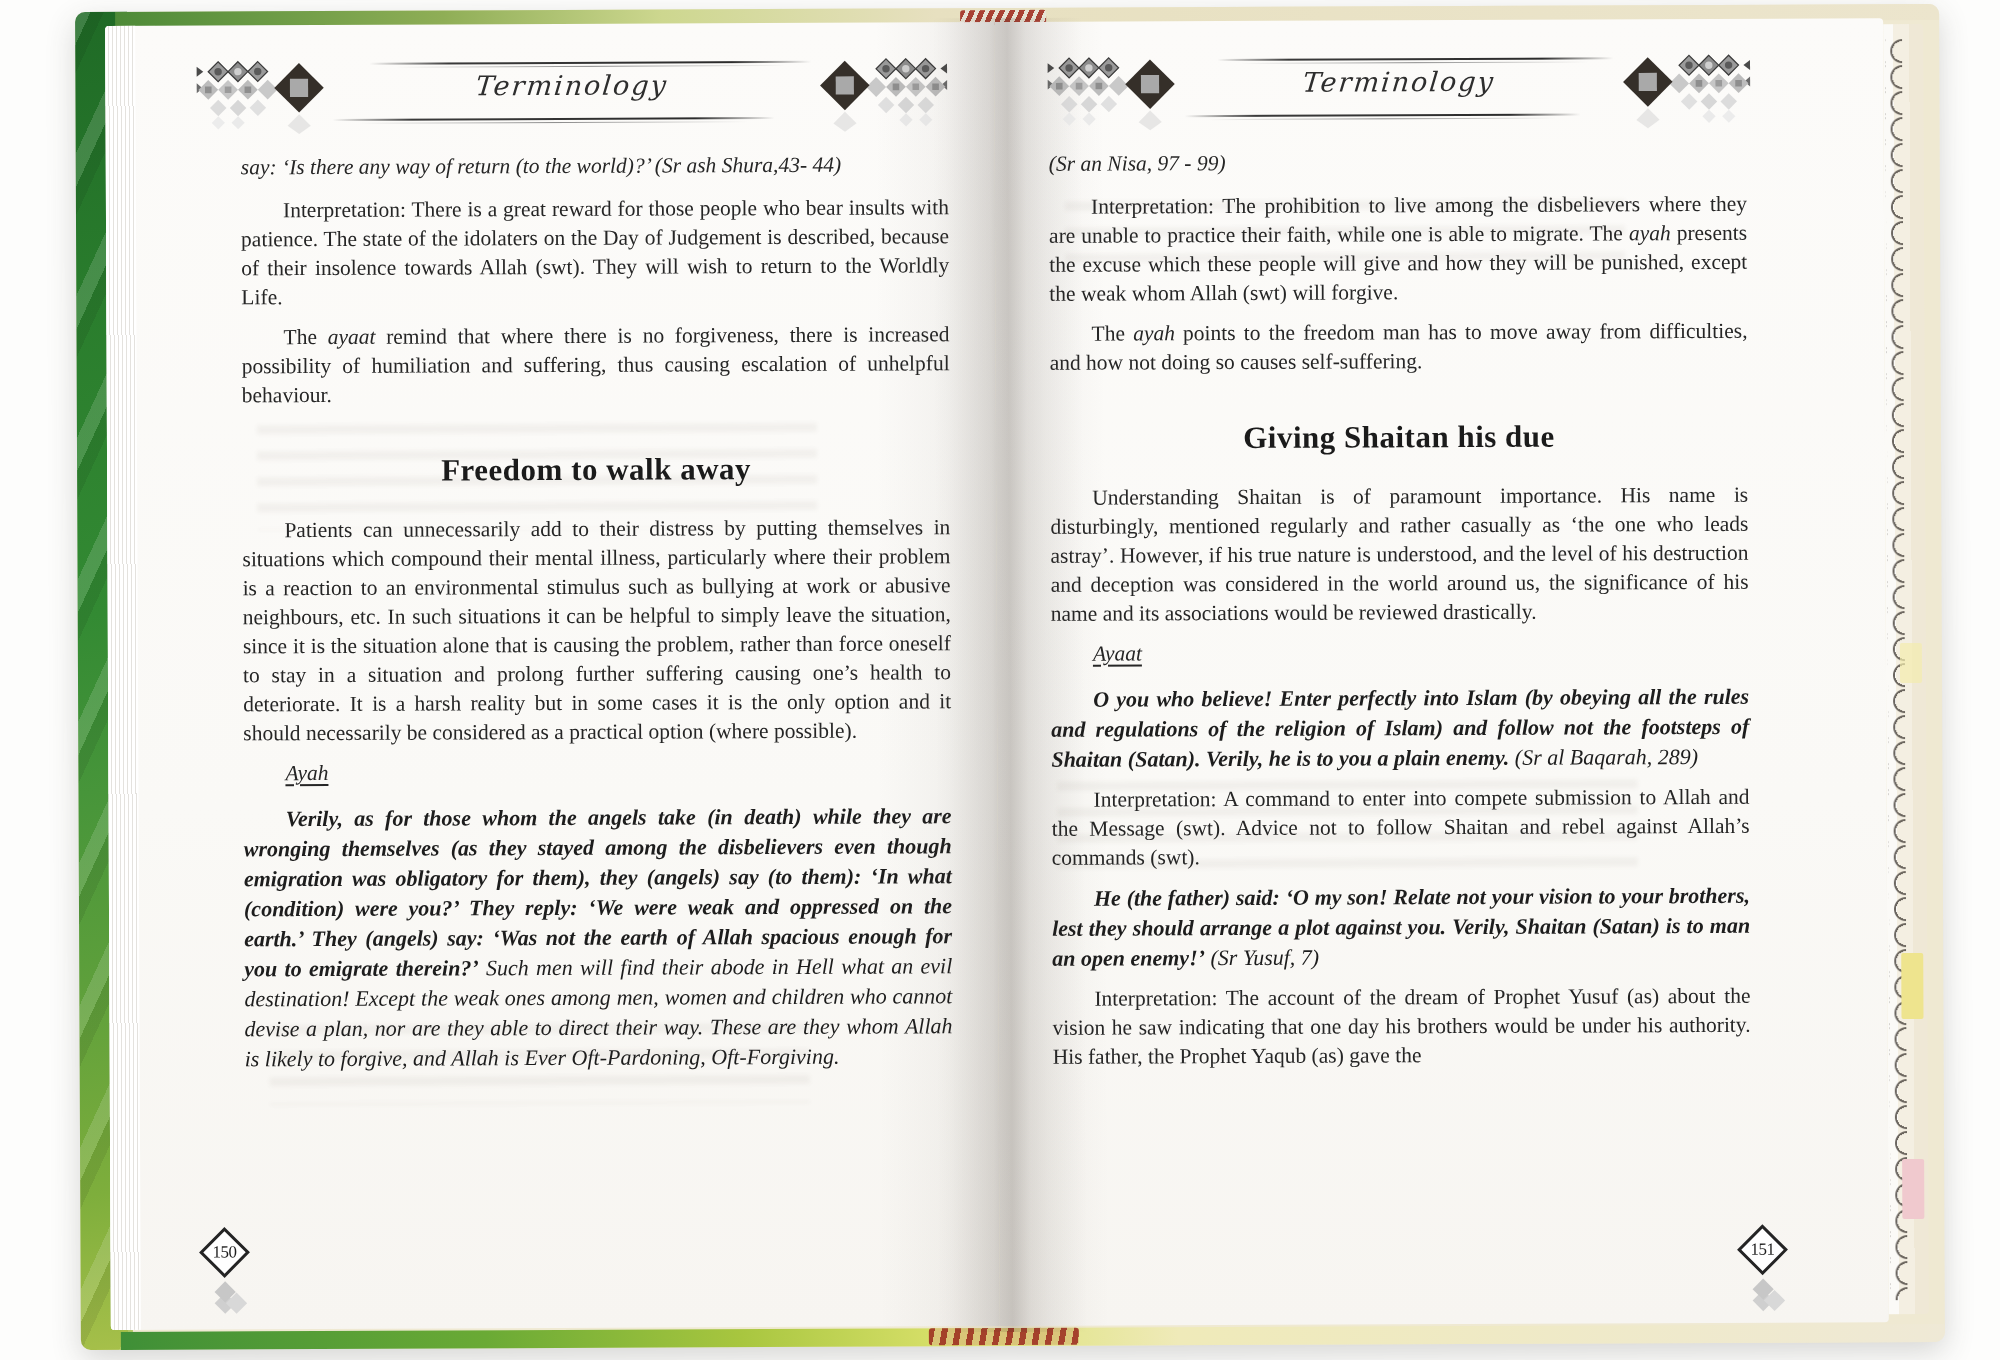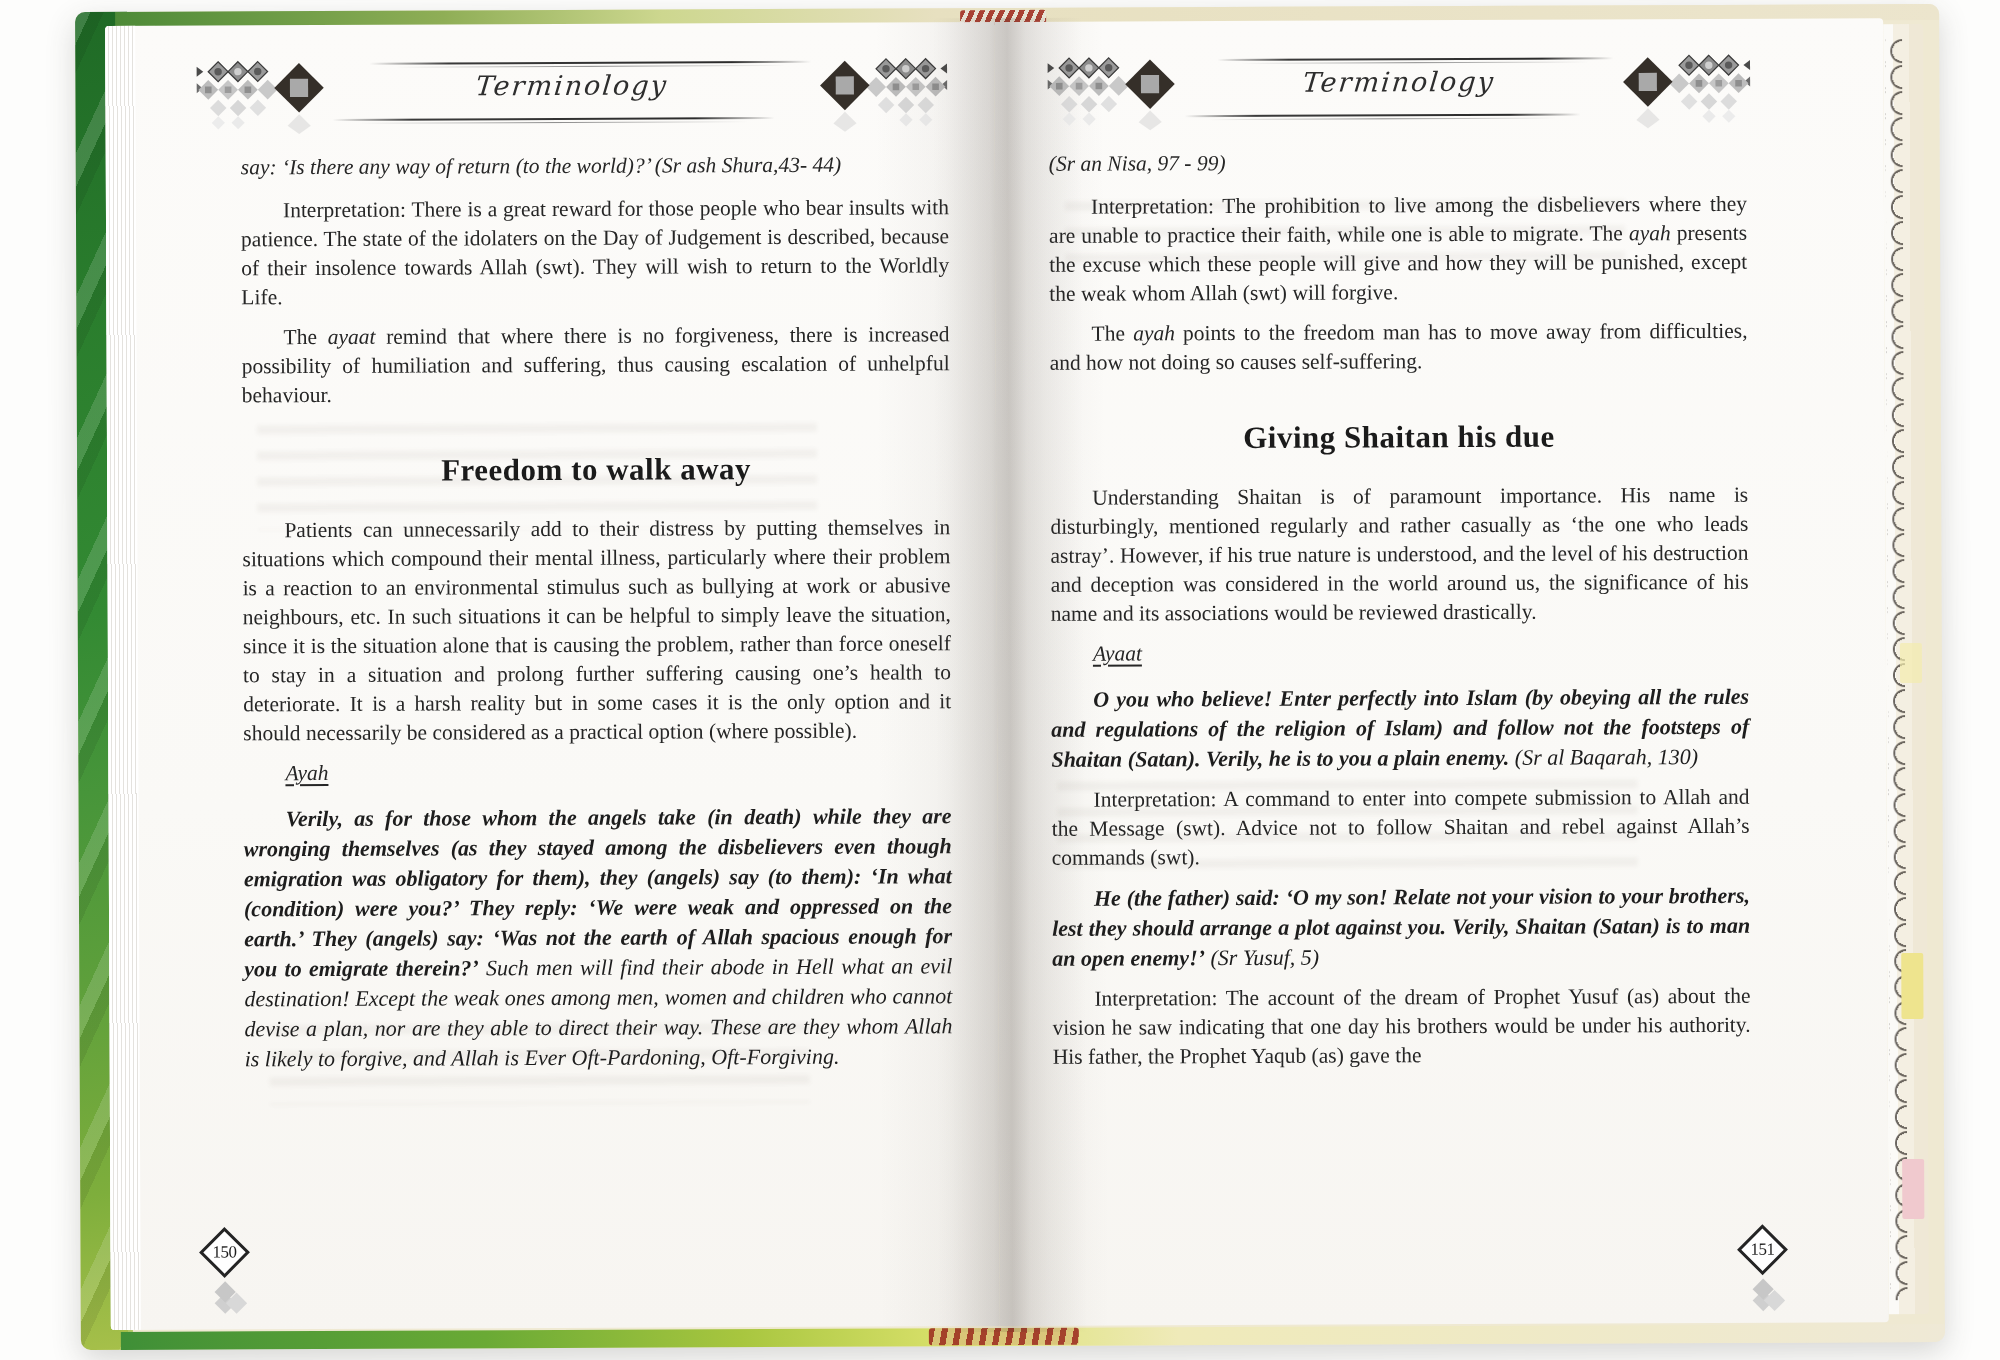--- a/index.html
+++ b/index.html
@@ -178,23 +178,23 @@
             </svg>
         </div>
 
         <div class="page-body">
             <p class="para source"><span class="run-i">(Sr an Nisa, 97 - 99)</span></p>
             <p class="para body"><span>Interpretation: The prohibition to live among the disbelievers where they are unable to practice their faith, while one is able to migrate. The </span><span class="run-i">ayah</span><span> presents the excuse which these people will give and how they will be punished, except the weak whom Allah (swt) will forgive.</span></p>
             <p class="para body"><span>The </span><span class="run-i">ayah</span><span> points to the freedom man has to move away from difficulties, and how not doing so causes self-suffering.</span></p>
             <h2 class="sec-heading"><span>Giving Shaitan his due</span></h2>
             <p class="para body"><span>Understanding  Shaitan is of paramount importance. His name is disturbingly, mentioned regularly and rather casually as ‘the one who leads astray’. However, if his true nature is understood, and the level of his destruction and deception was considered in the world around us, the significance of his name and its associations would be reviewed drastically.</span></p>
             <p class="para label"><span class="run-ui">Ayaat</span></p>
-            <p class="para quote"><span class="run-bi">O you who believe! Enter perfectly into Islam (by obeying all the rules and regulations of the religion of Islam) and follow not the footsteps of Shaitan (Satan). Verily, he is to you a plain enemy.</span><span class="run-i"> (Sr al Baqarah, 130)</span></p>
+            <p class="para quote"><span class="run-bi">O you who believe! Enter perfectly into Islam (by obeying all the rules and regulations of the religion of Islam) and follow not the footsteps of Shaitan (Satan). Verily, he is to you a plain enemy.</span><span class="run-i"> (Sr al Baqarah, 289)</span></p>
             <p class="para body"><span>Interpretation: A command to enter into compete submission to Allah and the Message (swt). Advice not to follow Shaitan and rebel against Allah’s commands (swt).</span></p>
-            <p class="para quote"><span class="run-bi">He (the father) said: ‘O my son! Relate not your vision to your brothers, lest they should arrange a plot against you. Verily, Shaitan (Satan) is to man an open enemy!’</span><span class="run-i"> (Sr Yusuf, 5)</span></p>
+            <p class="para quote"><span class="run-bi">He (the father) said: ‘O my son! Relate not your vision to your brothers, lest they should arrange a plot against you. Verily, Shaitan (Satan) is to man an open enemy!’</span><span class="run-i"> (Sr Yusuf, 7)</span></p>
             <p class="para body"><span>Interpretation: The account of the dream of Prophet Yusuf (as) about the vision he saw indicating that one day his brothers would be under his authority. His father, the Prophet Yaqub (as) gave the</span></p>
           </div>
 
         <div class="pagenum-wrap pagenum-right">
           <div class="pagenum-diamond">
             <span class="pagenum-text">151</span>
           </div>
           <div class="pagenum-echo"></div>
         </div>
 

